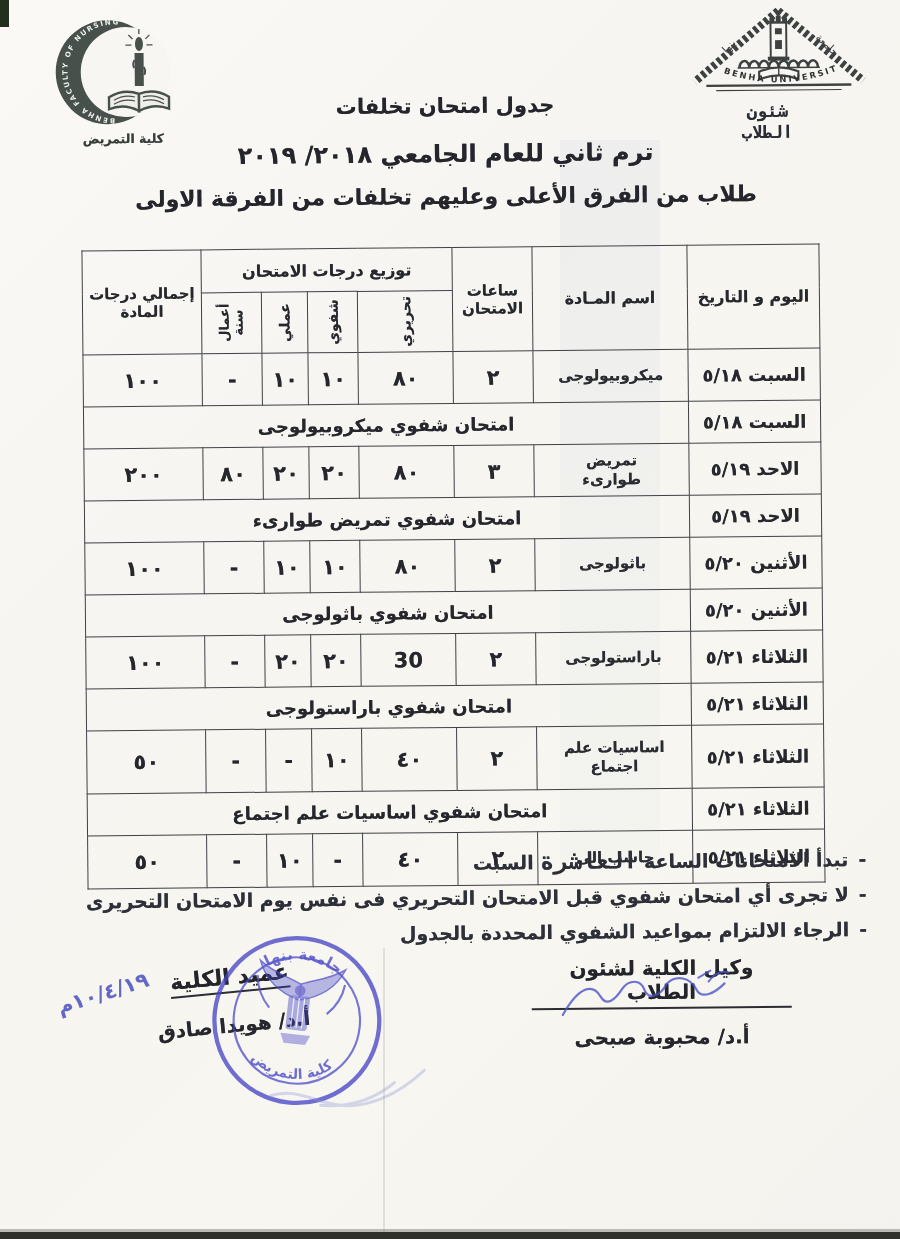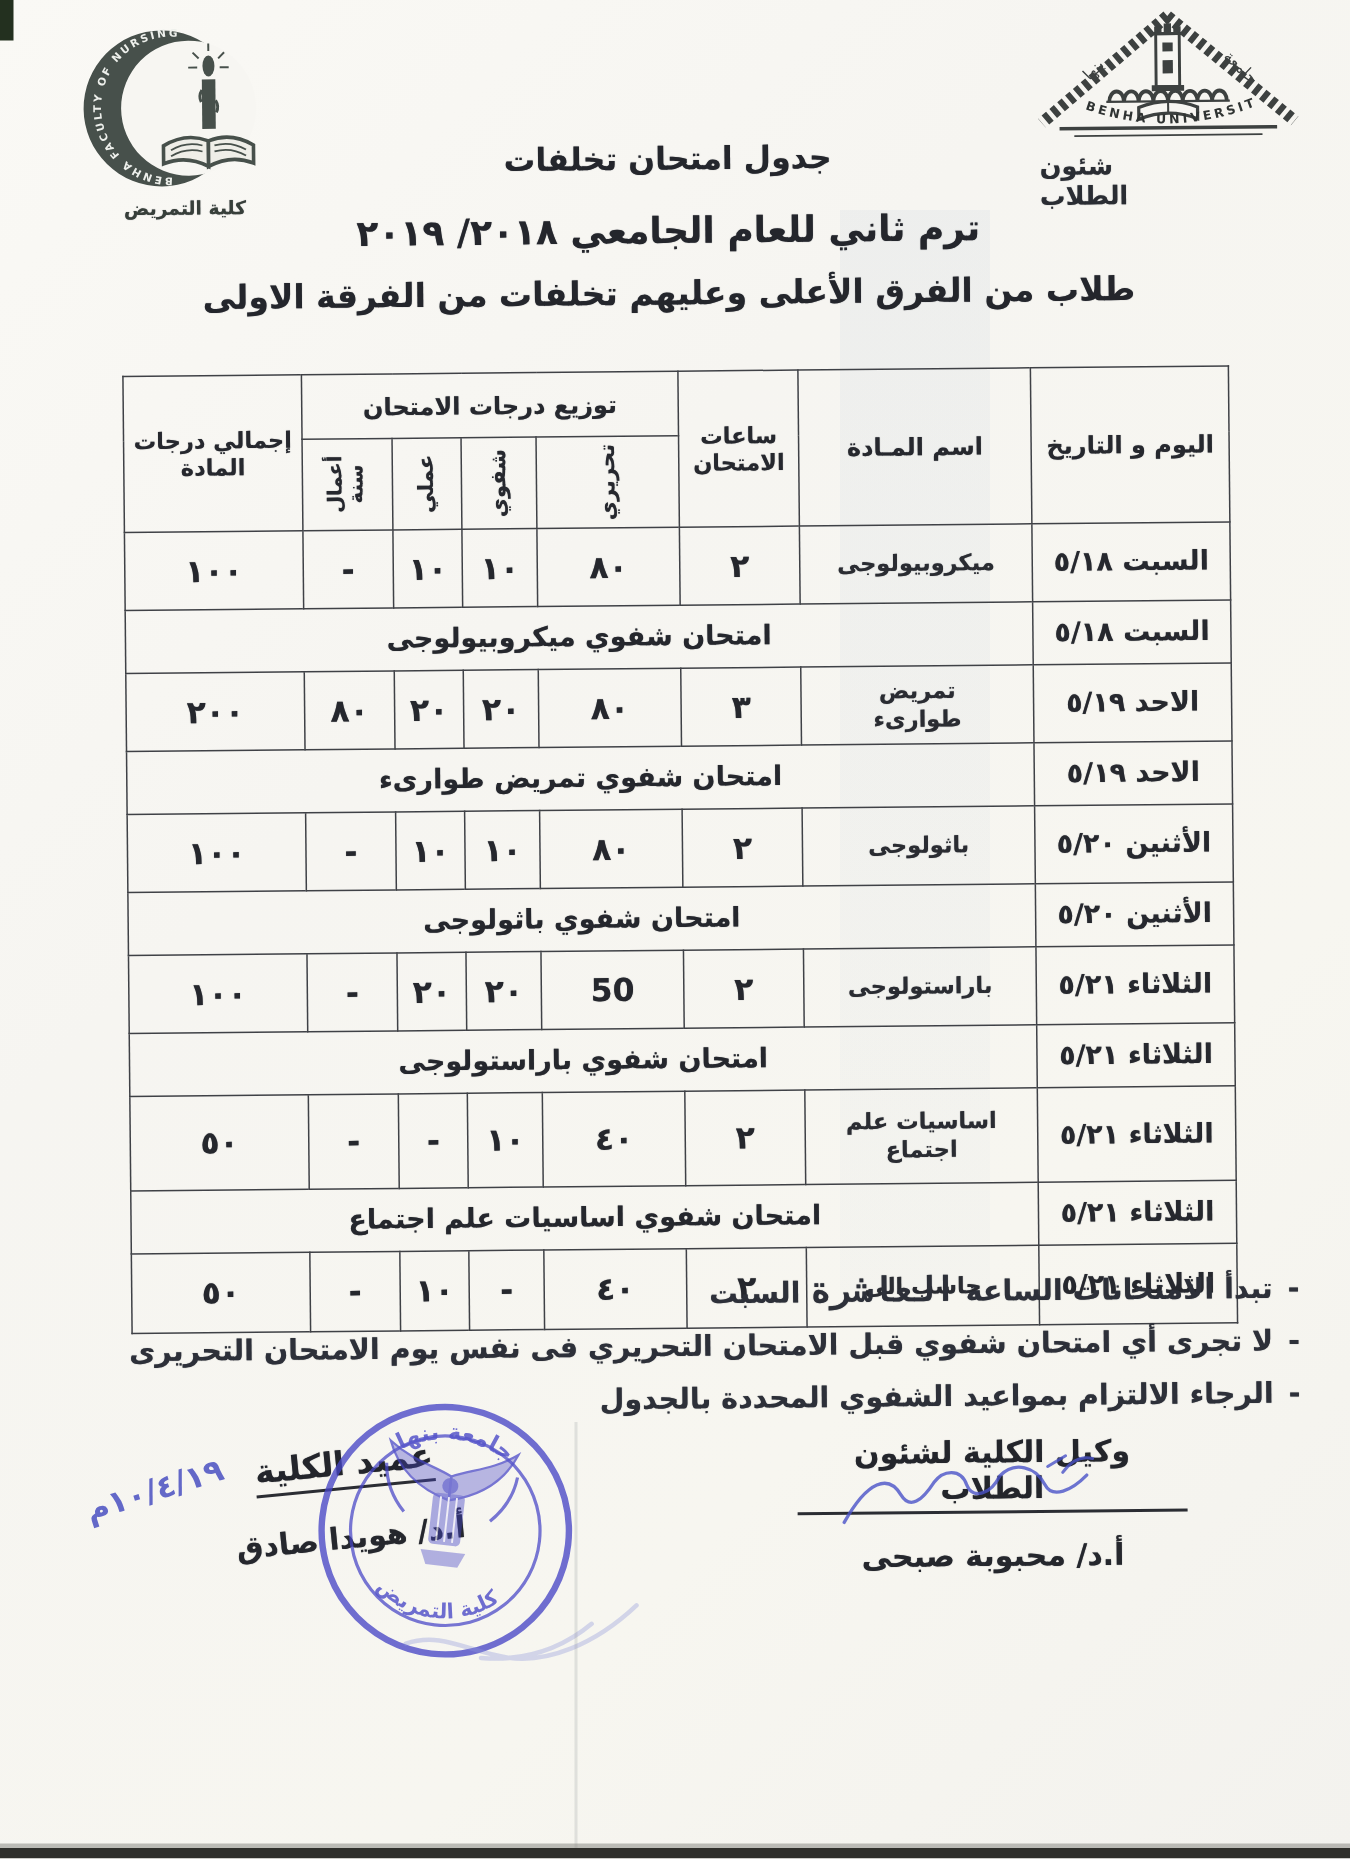--- a/index.html
+++ b/index.html
@@ -15,22 +15,22 @@
   .bottom-edge { position:absolute; left:0; bottom:0; width:100%; height:7px; background:#2f2f2b; }
   .bottom-edge2 { position:absolute; left:0; bottom:7px; width:100%; height:3px; background:#8b8b85; opacity:.55; }
   .fold-line { position:absolute; left:383px; top:948px; width:2px; height:284px; background:rgba(140,145,150,.22); }
   .tint-band { position:absolute; left:560px; top:140px; width:100px; height:720px;
                background:linear-gradient(rgba(185,198,214,.14),rgba(185,198,214,.05)); }
 
   
   .logo-left { position:absolute; left:52px; top:12px; width:152px; text-align:center; }
   .logo-left-caption { font-size:12.5px; font-weight:bold; color:#373f3a; margin-top:-6px; }
   .logo-right { position:absolute; left:686px; top:6px; width:196px; }
-  .student-affairs { position:absolute; left:698px; top:104px; width:100px; 
-                     font-size:17px; font-weight:bold; color:#2a2d33; }
+  .student-affairs { position:absolute; left:722px; top:104px; width:100px; text-align:center;
+                     font-size:17px; font-weight:bold; color:#2a2d33;font-family:Liberation Mono, monospace; }
 
   
   .titles { position:absolute; left:0; top:94px; width:900px; text-align:center; direction:rtl; }
   .t1 { font-size:21px; font-weight:bold; color:#24262c; }
   .t2 { font-size:24px; font-weight:bold; color:#24262c; margin-top:22px; }
   .t3 { font-size:22px; font-weight:bold; color:#24262c; margin-top:16px; }
 
   
   table.sched { position:absolute; left:85px; top:247px; width:737px; border-collapse:collapse;
                 table-layout:fixed; direction:rtl; }
@@ -256,21 +256,21 @@
           <td class="day">الأثنين ٥/٢٠</td>
           <td class="oralcell" colspan="7">امتحان شفوي باثولوجى</td>
         </tr>
         <tr class="r-exam">
           <td class="day">الثلاثاء ٥/٢١</td>
           <td class="subj">
               <span>باراستولوجى</span>
               <span></span>
             </td>
           <td class="n">٢</td>
-          <td class="n">50</td>
+          <td class="n">30</td>
           <td class="n">٢٠</td>
           <td class="n">٢٠</td>
           <td class="n">-</td>
           <td class="n">١٠٠</td>
         </tr>
         <tr class="r-oral">
           <td class="day">الثلاثاء ٥/٢١</td>
           <td class="oralcell" colspan="7">امتحان شفوي باراستولوجى</td>
         </tr>
         <tr class="r-tall">

